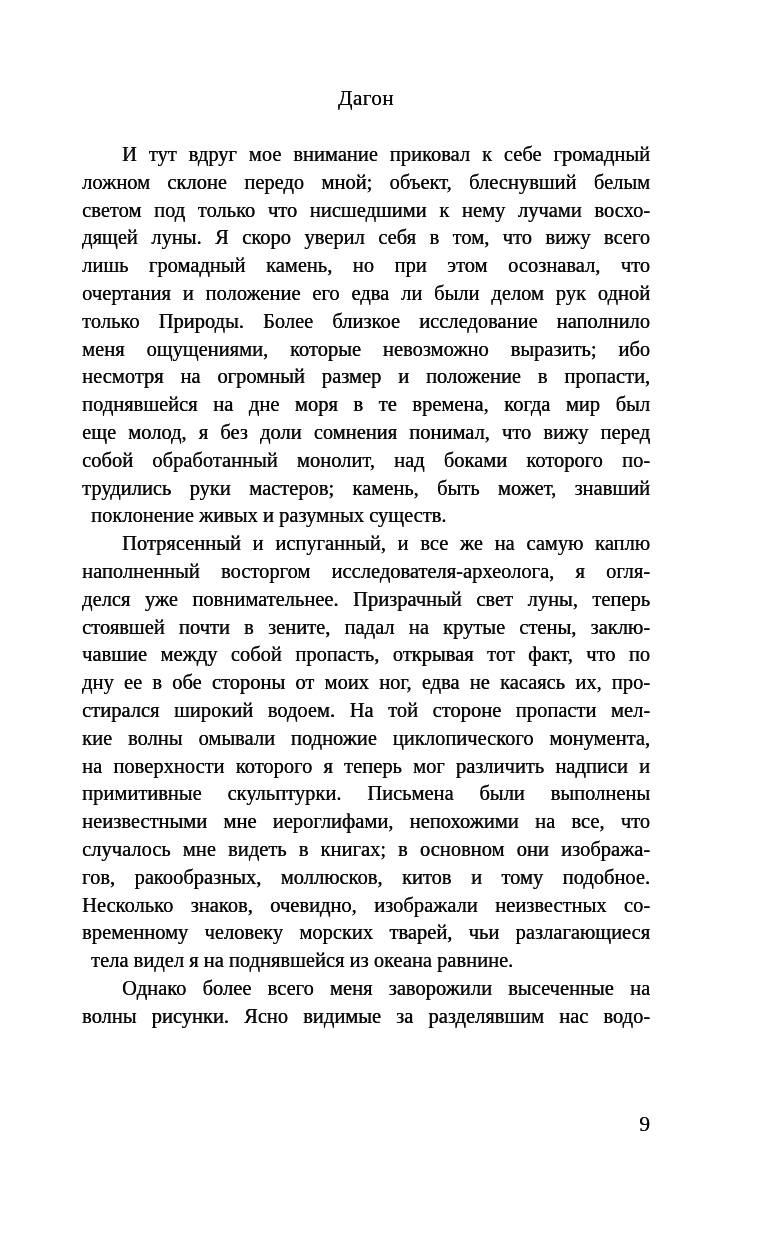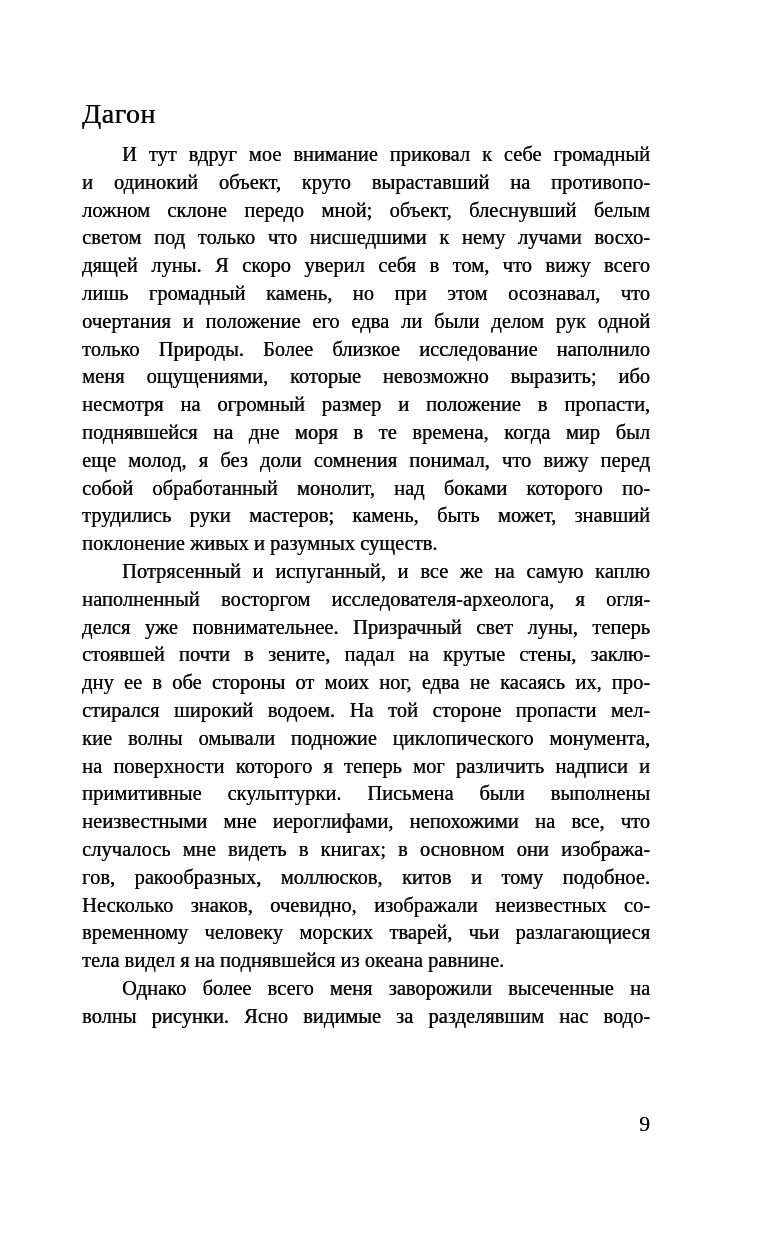--- a/index.html
+++ b/index.html
@@ -15,24 +15,25 @@
     font-family: "Liberation Serif", "DejaVu Serif", serif;
     color: #0b0b0b;
   }
   .book-page {
     position: absolute;
     inset: 0;
     background: #ffffff;
   }
   .chapter-title {
     position: absolute;
-    top: 100px;
+    top: 84px;
     left: 82px;
     width: 568px;
-    font-size: 28px;
+    text-align: center;
+    font-size: 21px;
     line-height: 28px;
     
     text-shadow: 0.35px 0 0 currentColor;
     letter-spacing: 0.5px;
   }
   .page-text {
     position: absolute;
     top: 141px;
     left: 82px;
     width: 568px;
@@ -45,58 +46,59 @@
     overflow: hidden;
     text-align: justify;
     text-align-last: justify;
     white-space: normal;
   }
   .line.indent {
     text-indent: 40px;
   }
   .line.para-end {
     text-align-last: left;
+    margin-left: 9px;
   }
   .page-number {
     position: absolute;
     top: 1110px;
     left: 82px;
     width: 568px;
     text-align: right;
     font-size: 21.5px;
     line-height: 28px;
     text-shadow: 0.35px 0 0 currentColor;
   }
 </style>
 </head>
 <body>
 
 <div class="book-page">
   <div class="chapter-title">Дагон</div>
 
   <div class="page-text">
       <div class="line indent">И тут вдруг мое внимание приковал к себе громадный</div>
-      <div class="line">и одинокий объект, круто выраставший на противопо-</div>
       <div class="line">ложном склоне передо мной; объект, блеснувший белым</div>
       <div class="line">светом под только что нисшедшими к нему лучами восхо-</div>
       <div class="line">дящей луны. Я скоро уверил себя в том, что вижу всего</div>
       <div class="line">лишь громадный камень, но при этом осознавал, что</div>
       <div class="line">очертания и положение его едва ли были делом рук одной</div>
       <div class="line">только Природы. Более близкое исследование наполнило</div>
       <div class="line">меня ощущениями, которые невозможно выразить; ибо</div>
       <div class="line">несмотря на огромный размер и положение в пропасти,</div>
       <div class="line">поднявшейся на дне моря в те времена, когда мир был</div>
       <div class="line">еще молод, я без доли сомнения понимал, что вижу перед</div>
       <div class="line">собой обработанный монолит, над боками которого по-</div>
       <div class="line">трудились руки мастеров; камень, быть может, знавший</div>
       <div class="line para-end">поклонение живых и разумных существ.</div>
       <div class="line indent">Потрясенный и испуганный, и все же на самую каплю</div>
       <div class="line">наполненный восторгом исследователя-археолога, я огля-</div>
       <div class="line">делся уже повнимательнее. Призрачный свет луны, теперь</div>
       <div class="line">стоявшей почти в зените, падал на крутые стены, заклю-</div>
+      <div class="line">чавшие между собой пропасть, открывая тот факт, что по</div>
       <div class="line">дну ее в обе стороны от моих ног, едва не касаясь их, про-</div>
       <div class="line">стирался широкий водоем. На той стороне пропасти мел-</div>
       <div class="line">кие волны омывали подножие циклопического монумента,</div>
       <div class="line">на поверхности которого я теперь мог различить надписи и</div>
       <div class="line">примитивные скульптурки. Письмена были выполнены</div>
       <div class="line">неизвестными мне иероглифами, непохожими на все, что</div>
       <div class="line">случалось мне видеть в книгах; в основном они изобража-</div>
       <div class="line">гов, ракообразных, моллюсков, китов и тому подобное.</div>
       <div class="line">Несколько знаков, очевидно, изображали неизвестных со-</div>
       <div class="line">временному человеку морских тварей, чьи разлагающиеся</div>

